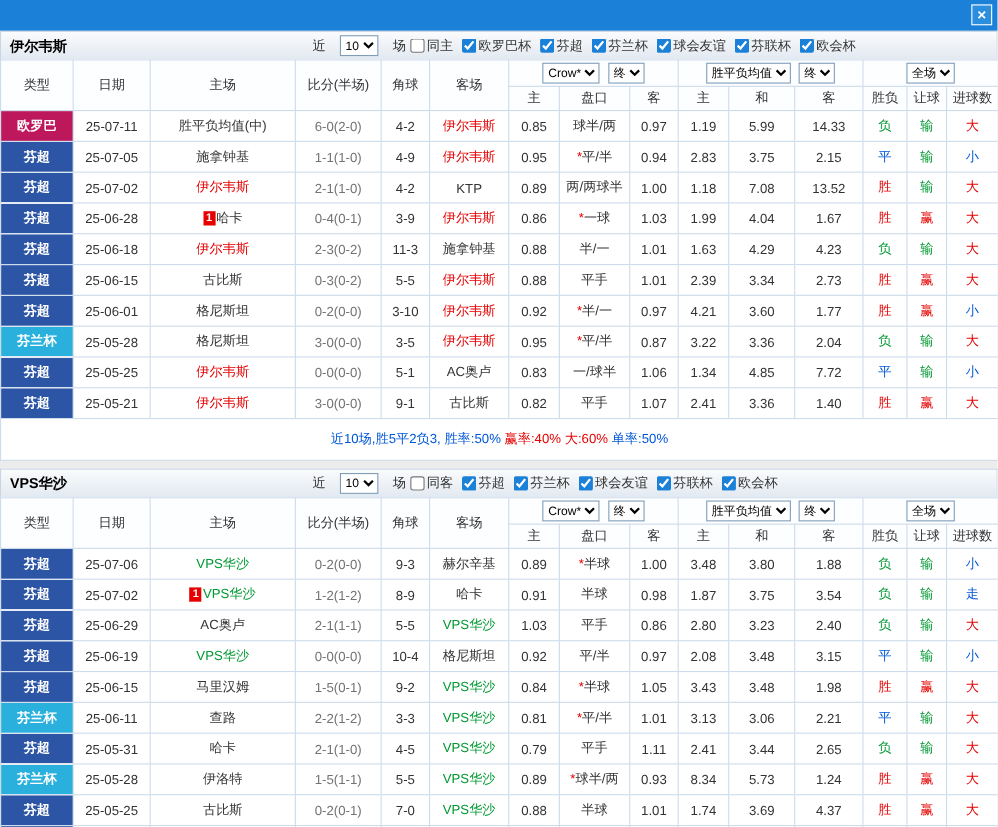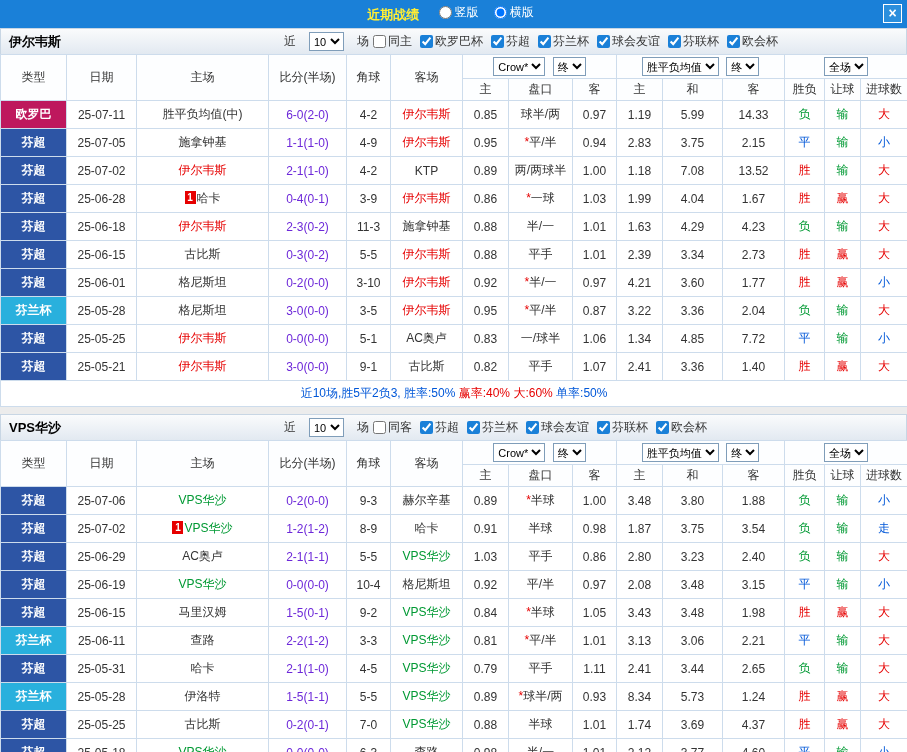--- a/index.html
+++ b/index.html
@@ -29,52 +29,41 @@
 
   select { font-family:inherit; font-size:11px; height:19px;
     border:1px solid #7f9db9; background:#fff; margin:0 2px; }
 
   table { border-collapse:collapse; table-layout:fixed; width:907px; }
   th, td { border:1px solid #cddcec; text-align:center; padding:0 2px;
     overflow:hidden; white-space:nowrap; }
   thead tr.grp th { height:24px; font-weight:normal; background:#fdfeff; }
   thead tr.sub th { height:22px; font-weight:normal; background:#fdfeff; }
   tbody td { height:28px; }
-  tr.summary-row td { height:26px; font-size:12px; }
+  tr.summary-row td { height:38px; font-size:12px; }
 
   .lg { color:#fff; font-weight:bold; }
   .lg-eu { background:#be185d; }
   .lg-fs { background:#2d55a5; }
   .lg-fc { background:#29b0dd; }
-  .score { color:#6d28d9;text-align:center; }
+  .score { color:#737373;text-align:center; }
   .t1 { color:#e60000; }
   .t2 { color:#009933; }
   .red { color:#e60000; }
   .green { color:#009933; }
   .blue { color:#0057d8; }
   .card { display:inline-block; background:#e60000; color:#fff; font-size:10px;
     line-height:13px; width:11px; height:13px; margin-right:1px; font-weight:bold;
     vertical-align:1px; }
   .gap { height:7px; background:#ececec; }
 </style>
 </head>
 <body>
 
 <div class="topbar">
-  <div>
-    <span class="title">近期战绩</span>
-    <label>
-      <input type="radio" name="layout" style="">
-      <span>竖版</span>
-    </label>
-    <label>
-      <input type="radio" name="layout" checked="" style="">
-      <span>横版</span>
-    </label>
-  </div>
   <div class="close-btn">×</div>
 </div>
 
 <div class="section-bar">
   <span class="team">伊尔韦斯</span>
   <div class="filters">
       <span>近</span>
       <select><option>10</option></select>
       <span>场</span>
       <label>

